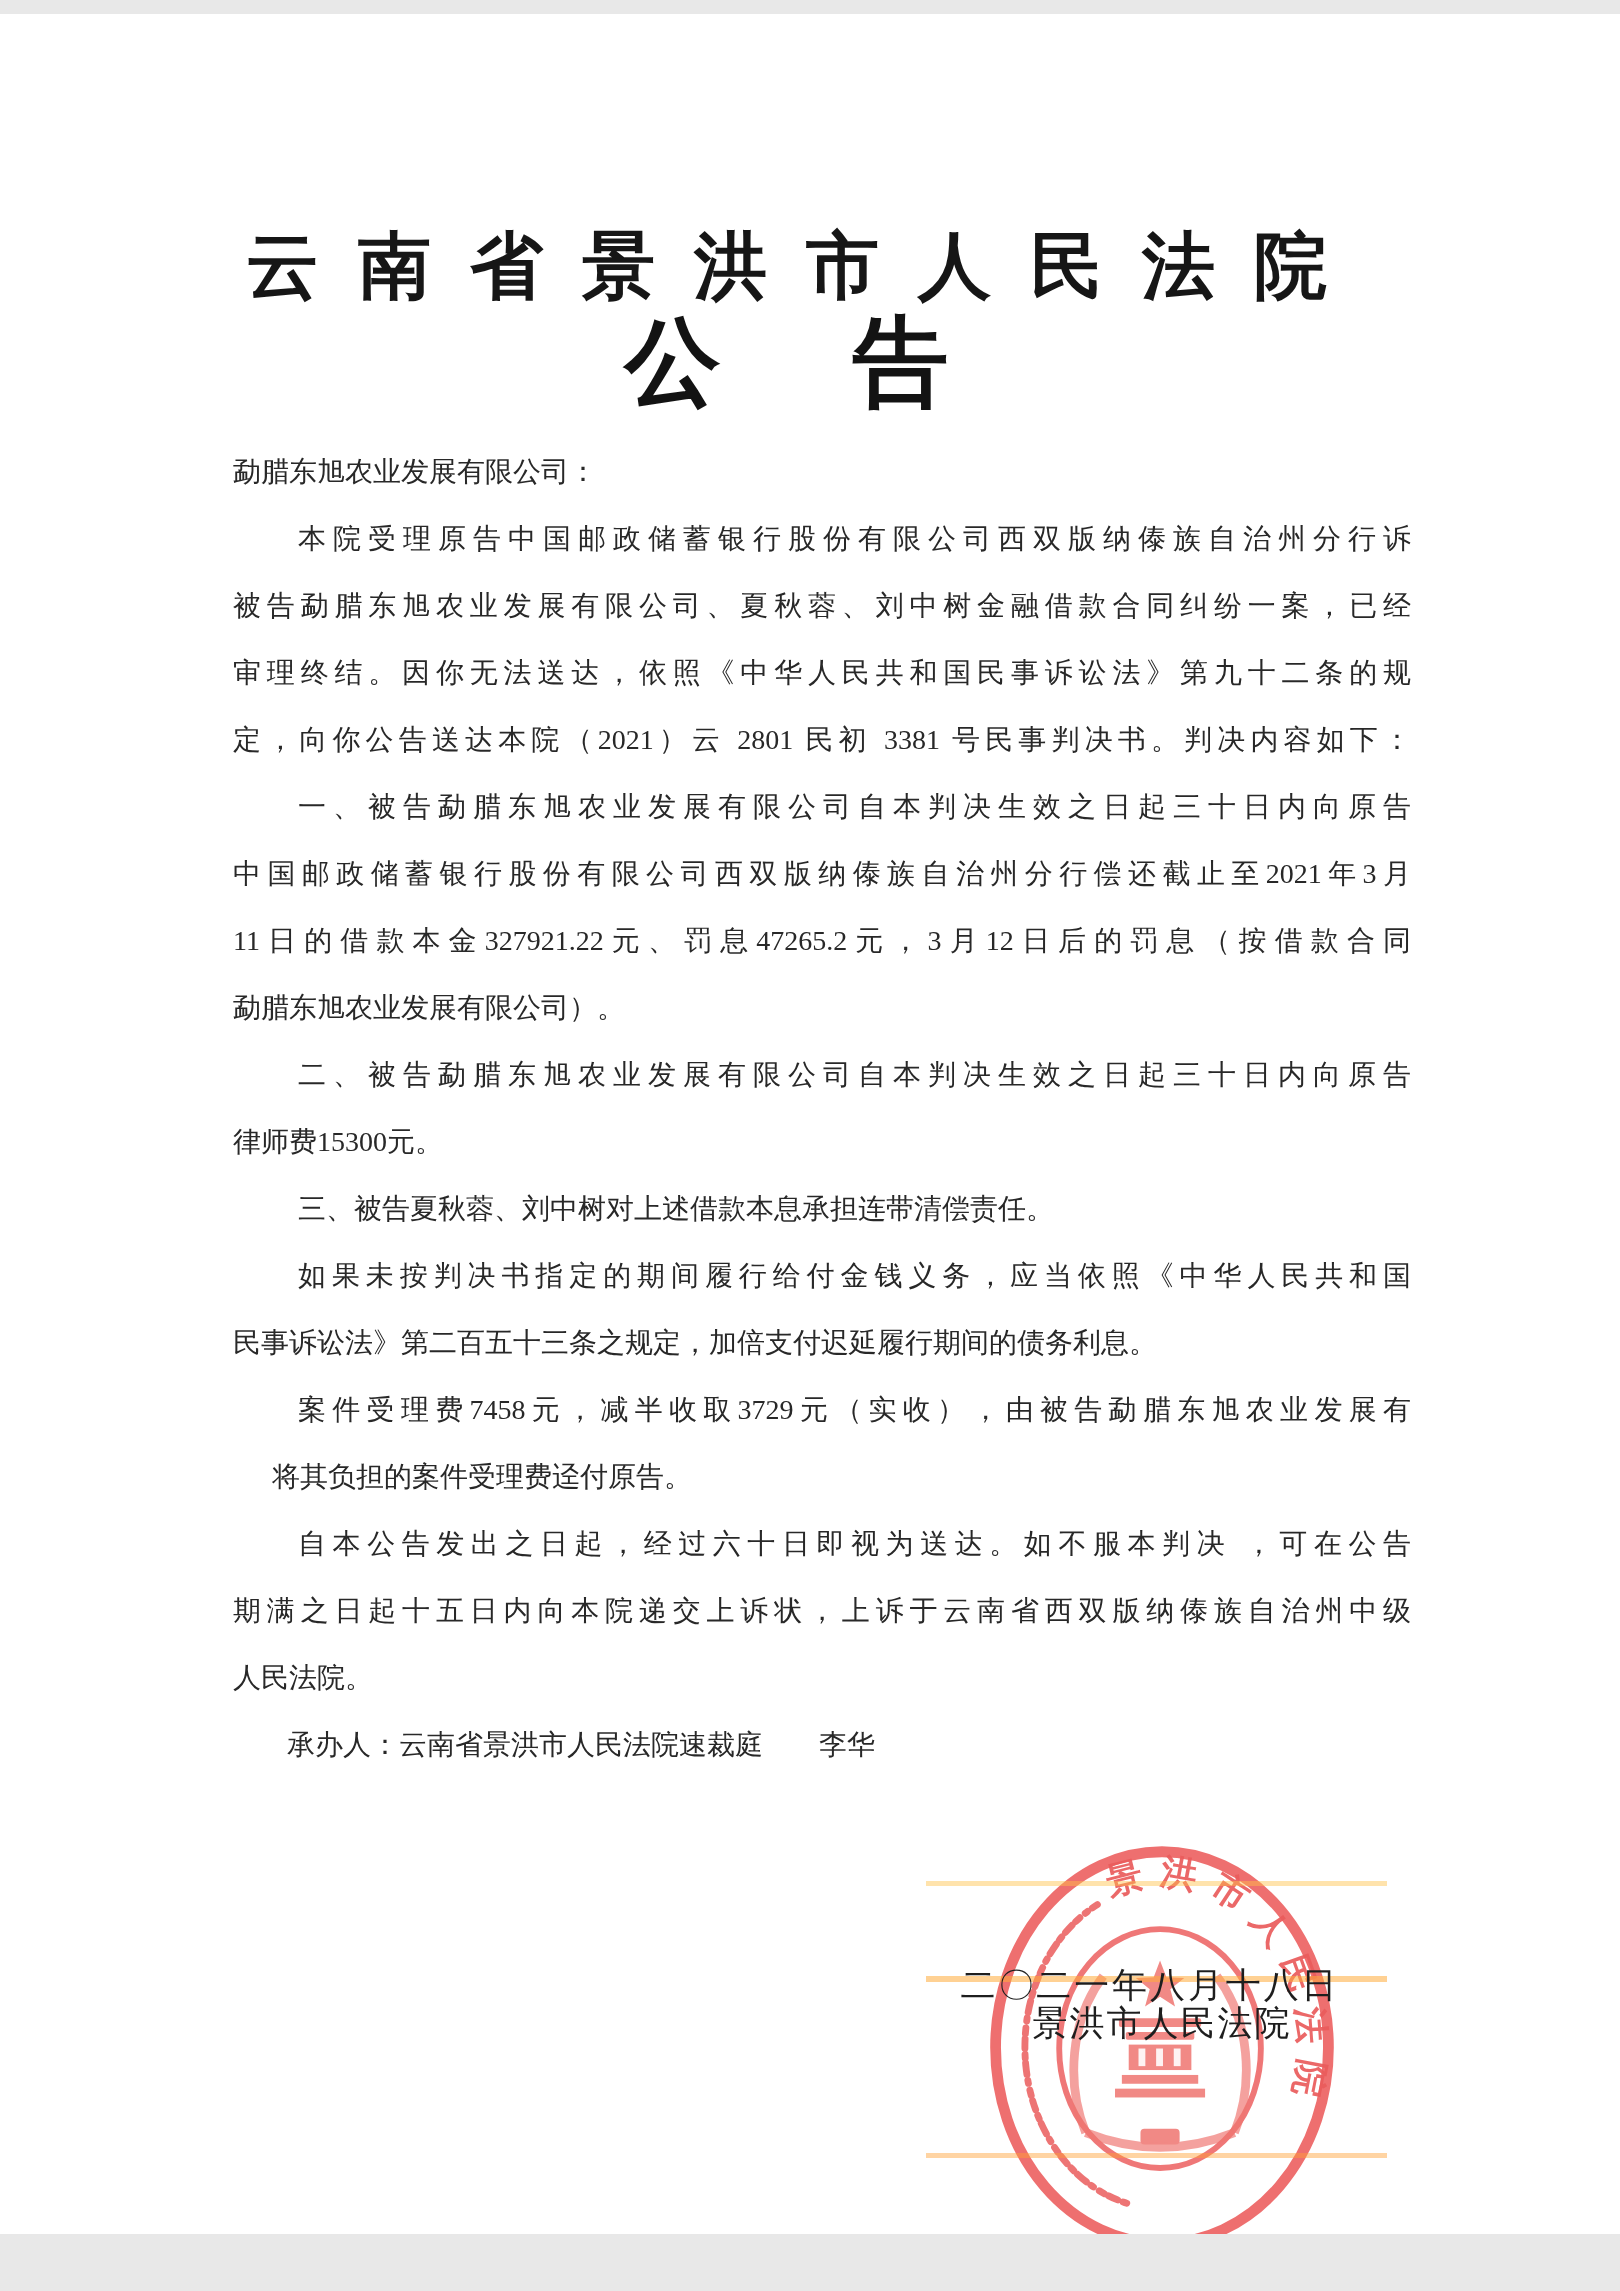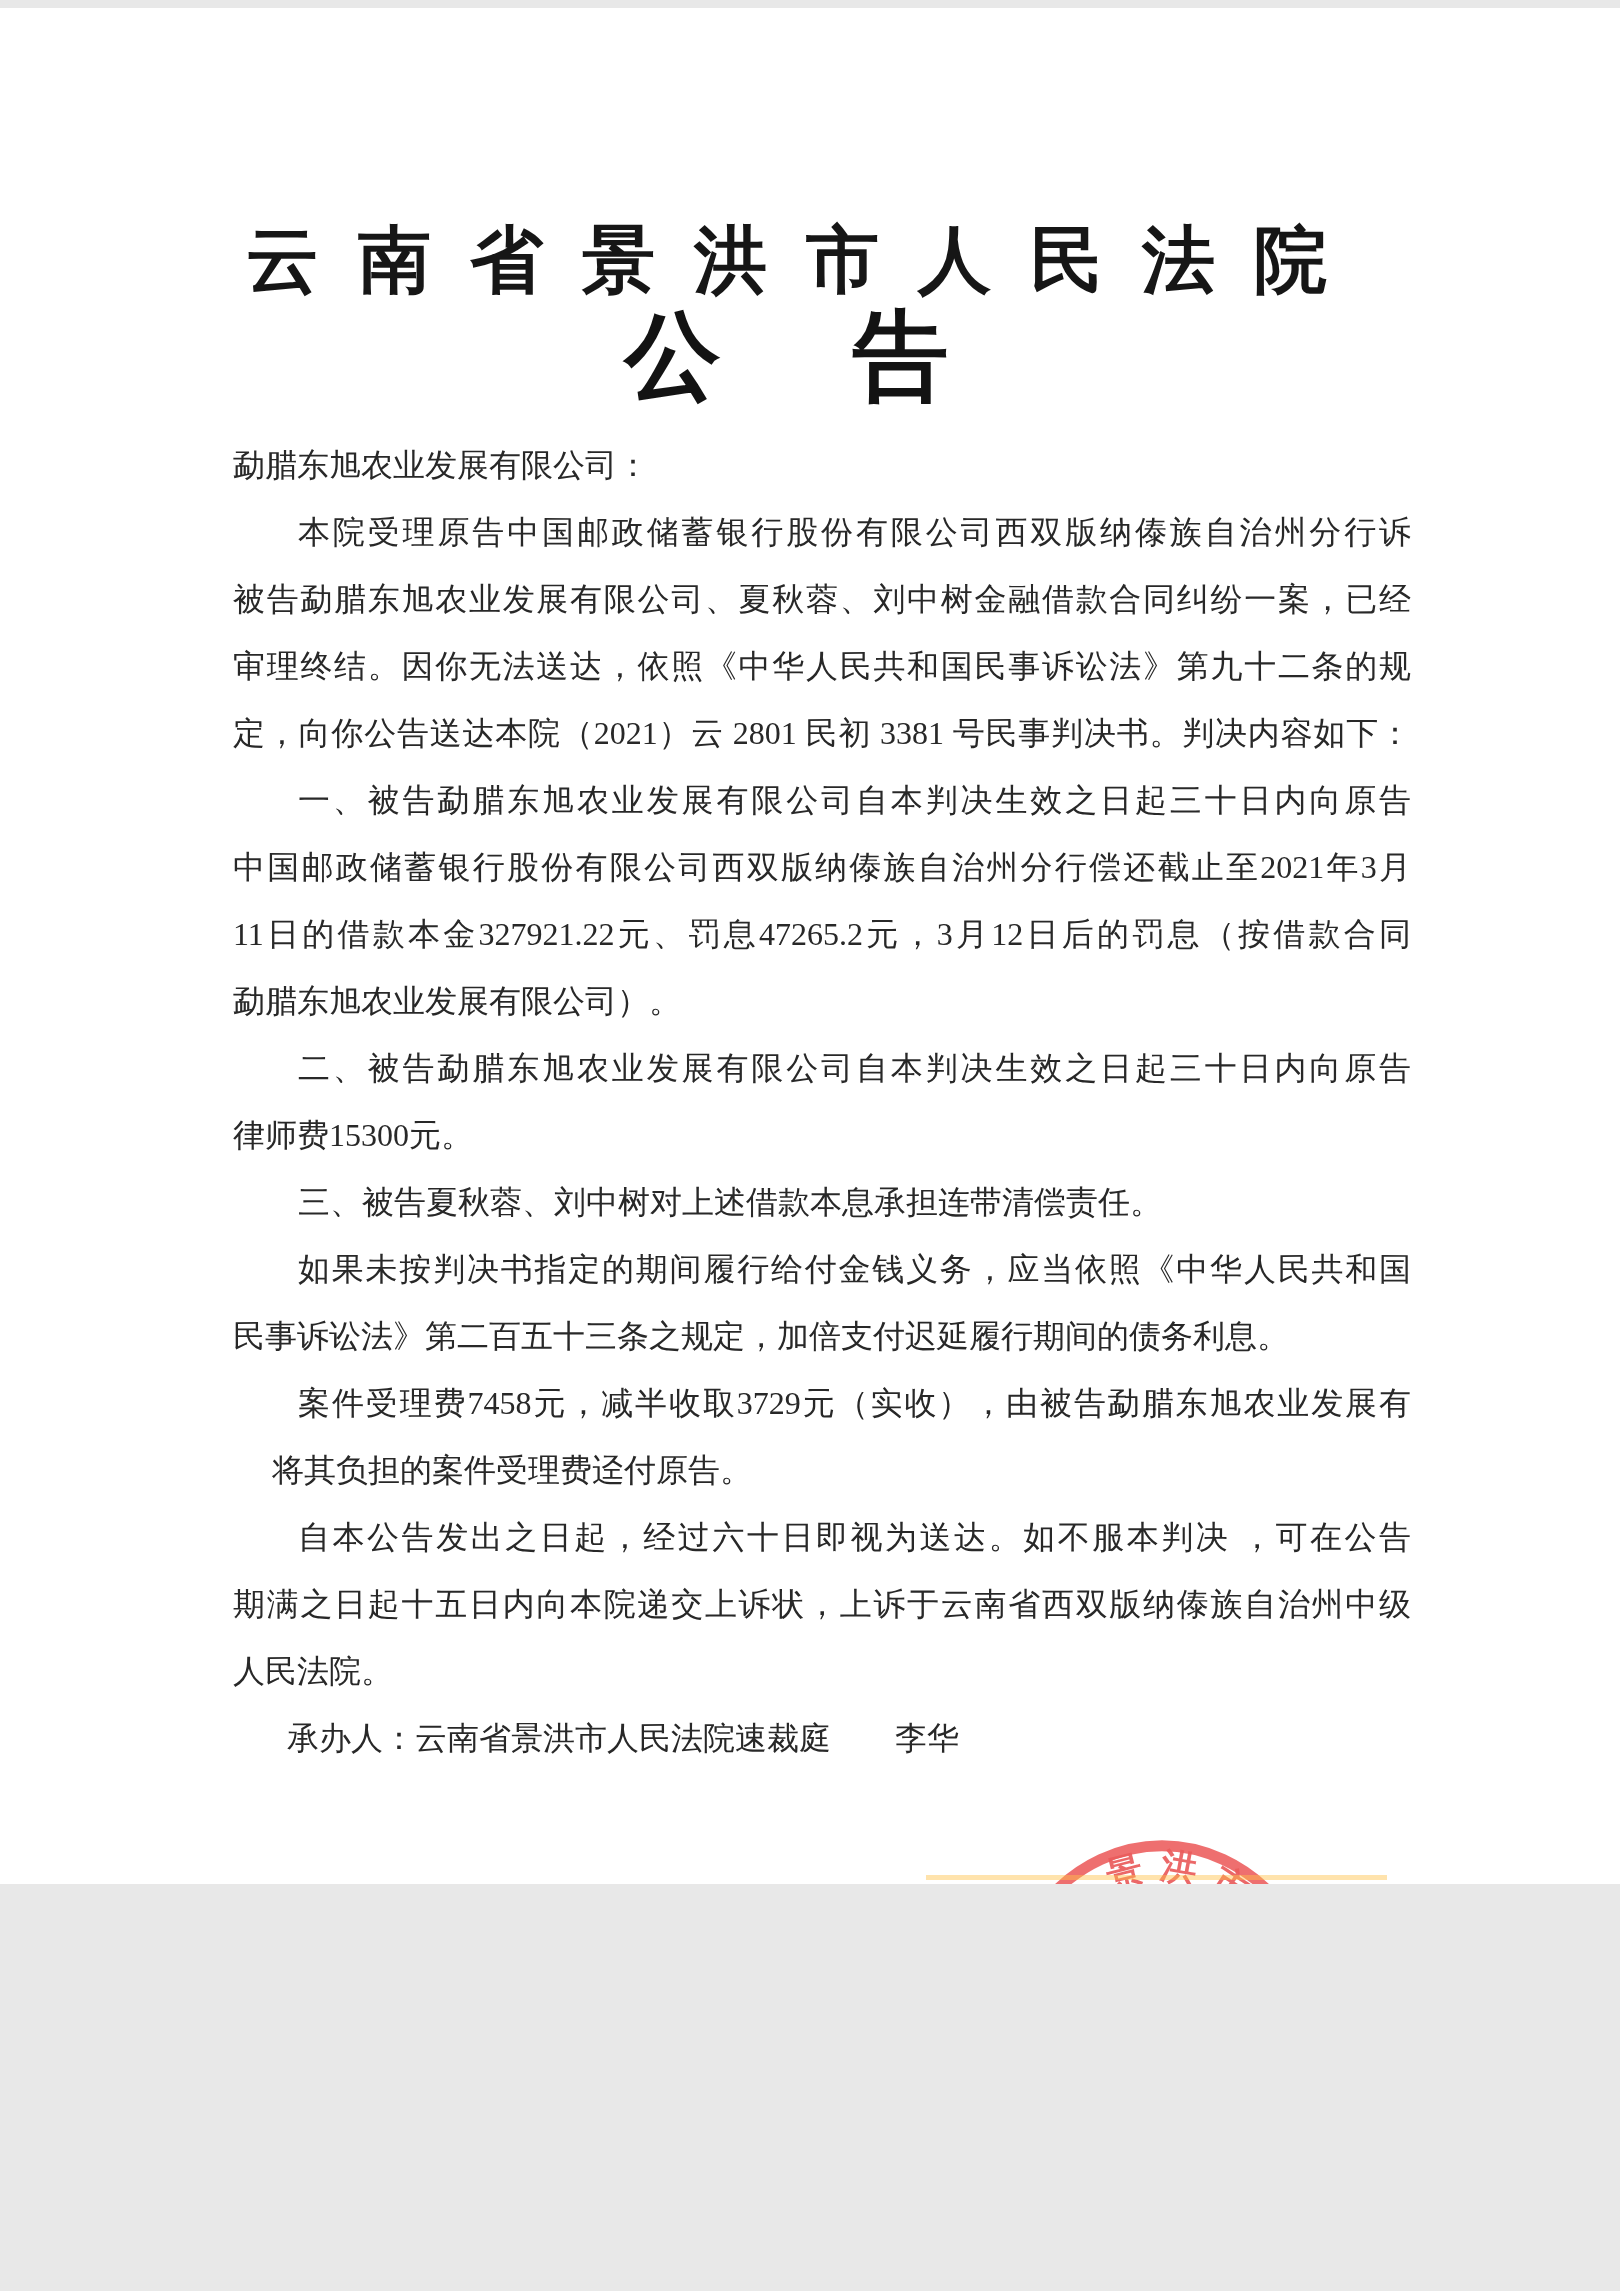--- a/index.html
+++ b/index.html
@@ -1,19 +1,19 @@
 <!DOCTYPE html>
 <html lang="zh"><head>
 <meta charset="utf-8">
 <style>
   html,body { margin:0; padding:0; background:#e8e8e8; }
   .page {
     position:relative;
-    width:1620px; height:1876px;
-    margin:8px auto;
+    width:1620px; height:2220px;
+    margin:14px auto;
     background:#ffffff;
     overflow:hidden;
     font-family:"Liberation Serif","DejaVu Serif",serif;
     color:#262626;
   }
   .titles {
     transform:translateX(-23.5px);
   }
   .court-title {
     padding:208px 0 0 39px;
@@ -33,21 +33,21 @@
     font-family:"Liberation Sans","DejaVu Sans",sans-serif;
     font-weight:700;
     font-size:96px;
     line-height:1.05;
     letter-spacing:132px;
     color:#131313;
     white-space:nowrap;
   }
   .body-text {
     margin:25.5px 209px 0 233px;
-    font-size:32px;
+    font-size:28px;
     line-height:67px;
     color:#282828;
   }
   .line { min-height:67px; }
   .indent    { text-indent:65px; }
   .indent-sm { text-indent:39px; }
   .indent-lg { text-indent:54px; }
   .justify   { text-align:justify; text-align-last:justify; }
 
   

